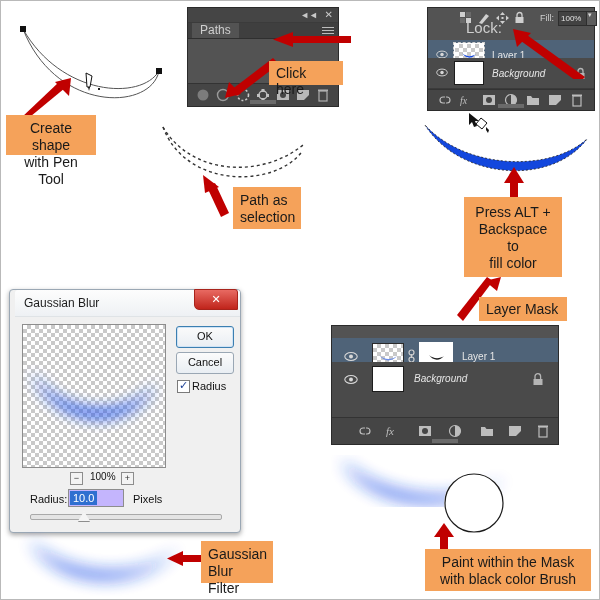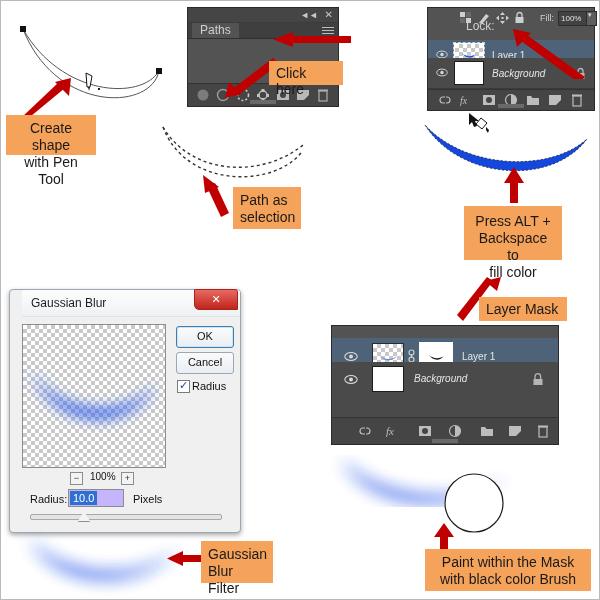--- a/index.html
+++ b/index.html
@@ -96,21 +96,21 @@
   .win-dialog{
     position:absolute;
     background:#f0f0f0;
     border:1px solid #9aa7b4;
     border-radius:4px;
     box-shadow:0 2px 5px rgba(0,0,0,.35);
     box-sizing:border-box;
     font-size:11px;color:#000;
   }
   .win-title{
-    position:absolute;left:12px;top:0;right:0;height:26px;
+    position:absolute;left:5px;top:0;right:0;height:26px;
     background:linear-gradient(#fdfdfd,#eef1f4);
     border-bottom:1px solid #dfe3e6;
     border-radius:3px 3px 0 0;
     text-decoration:underline;
   }
   .win-title span{position:absolute;left:9px;top:6px;font-size:12px;color:#1c1c1c;}
   .win-close{
     position:absolute;right:2px;top:-1px;width:42px;height:19px;
     background:linear-gradient(#e86a62,#c0241b);
     border:1px solid #a8231b;border-radius:0 3px 0 5px;
@@ -232,21 +232,21 @@
 <svg class="abs" style="left:222px;top:55px;" width="62" height="42">
   <g fill="#c00000">
     <path d="M14,40 L56,8 L50,2 L8,34 Z"></path>
     <path d="M2,42 L18,38 L6,26 Z"></path>
   </g>
 </svg>
 <div class="callout" style="left:268px;top:60px;width:74px;height:24px;line-height:16px;">Click here</div>
 
 <div class="ps-panel" style="left:426px;top:6px;width:168px;height:104px;">
   <div style="position:absolute;left:0;right:0;top:0;height:20px;background:#535353;">
-    <span class="abs" style="left:6px;top:11px;font-size:12px;color:#cfcfcf;padding-left:32px;">Lock:</span>
+    <span class="abs" style="left:6px;top:11px;font-size:15px;color:#cfcfcf;padding-left:32px;">Lock:</span>
     <svg class="abs" style="left:32px;top:4px;" width="12" height="12">
       <rect x="0" y="0" width="5" height="5" fill="#cfcfcf"></rect>
         <rect x="6" y="6" width="5" height="5" fill="#cfcfcf"></rect>
       <rect x="6" y="0" width="5" height="5" fill="#6a6a6a"></rect>
         <rect x="0" y="6" width="5" height="5" fill="#6a6a6a"></rect>
       </svg>
     <svg class="abs" style="left:50px;top:4px;" width="13" height="12">
       <path d="M1,11 L8,2 L11,4 L4,12 Z" fill="#cfcfcf"></path>
       </svg>
     <svg class="abs" style="left:68px;top:4px;" width="13" height="12">
@@ -348,21 +348,21 @@
     <path d="M12,5 l6,5 -5,6 -6,-5 z" fill="#fff" stroke="#111" stroke-width="1"></path>
     <path d="M17,14 l3,3 -1,3 -2,-3 z" fill="#111"></path>
   </g>
 </svg>
 <svg class="abs" style="left:502px;top:166px;" width="22" height="36">
   <g fill="#c00000">
     <rect x="7" y="12" width="8" height="24"></rect>
     <path d="M11,0 L21,16 L1,16 Z"></path>
   </g>
 </svg>
-<div class="callout center" style="left:463px;top:196px;width:98px;height:54px;padding-top:7px;margin-top:9px;">Press ALT +
+<div class="callout center" style="left:463px;top:196px;width:98px;height:80px;padding-top:7px;">Press ALT +
 Backspace to
 fill color</div>
 
 <div class="win-dialog" style="left:8px;top:288px;width:232px;height:244px;">
   <div class="win-title">
     <span>Gaussian Blur</span>
     <div class="win-close">✕</div>
   </div>
 
   <div class="abs checker" style="left:12px;top:34px;width:142px;height:142px;border:1px solid #8d8d8d;">

